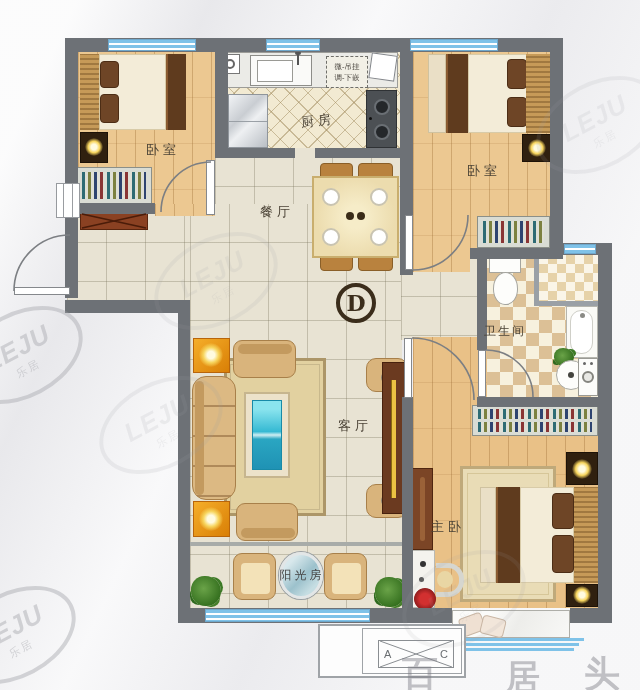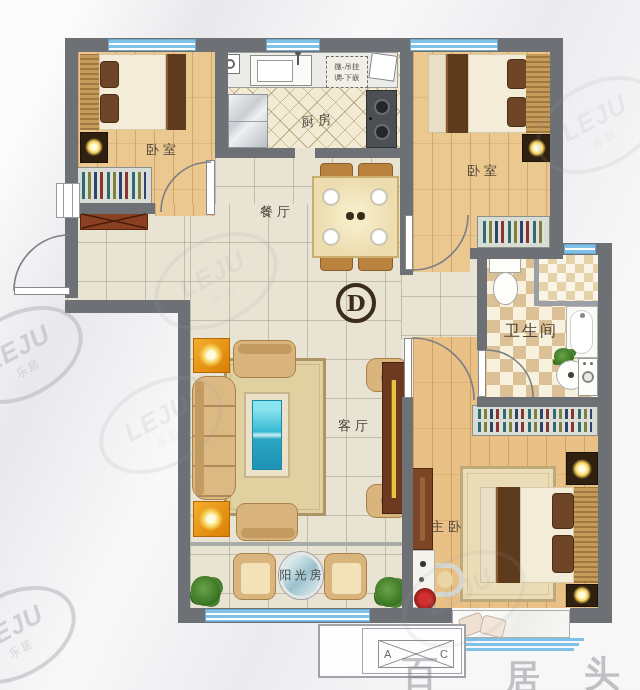--- a/index.html
+++ b/index.html
@@ -282,21 +282,21 @@
     <path d="M 14,291 A 56 56 0 0 1 70,235" fill="none" stroke="#7c7f83" stroke-width="1.6"></path>
     <path d="M 82,214 L 146,228 M 146,214 L 82,228" stroke="#4a1c09" stroke-width="1.5" fill="none"></path>
     <path d="M 380,641 L 452,667 M 380,667 L 452,641" stroke="#8a8e92" stroke-width="1" fill="none"></path>
   </svg>
 
   <div class="label" style="left:163px;top:150px">卧室</div>
   <div class="label" style="left:318px;top:121px;transform:translate(-50%,-50%) rotate(-7deg)">厨房</div>
   <div class="label" style="left:277px;top:212px">餐厅</div>
   <div class="label" style="left:484px;top:171px">卧室</div>
   <div class="label" style="left:355px;top:426px">客厅</div>
-  <div class="label" style="left:531px;top:331px;font-size:16px;letter-spacing:2px">卫生间</div>
+  <div class="label" style="left:505px;top:331px;font-size:12px;letter-spacing:2px">卫生间</div>
   <div class="label" style="left:448px;top:527px">主卧</div>
   <div class="label" style="left:302px;top:575px;font-size:12px;letter-spacing:3px;color:#474747">阳光房</div>
 
   <div class="leju" style="left:-45px;top:312px;opacity:.38">
     <div class="leju-oval">
         <b>LEJU</b>
         <i>乐居</i>
       </div>
     </div>
   <div class="leju" style="left:-52px;top:592px;opacity:.4">

